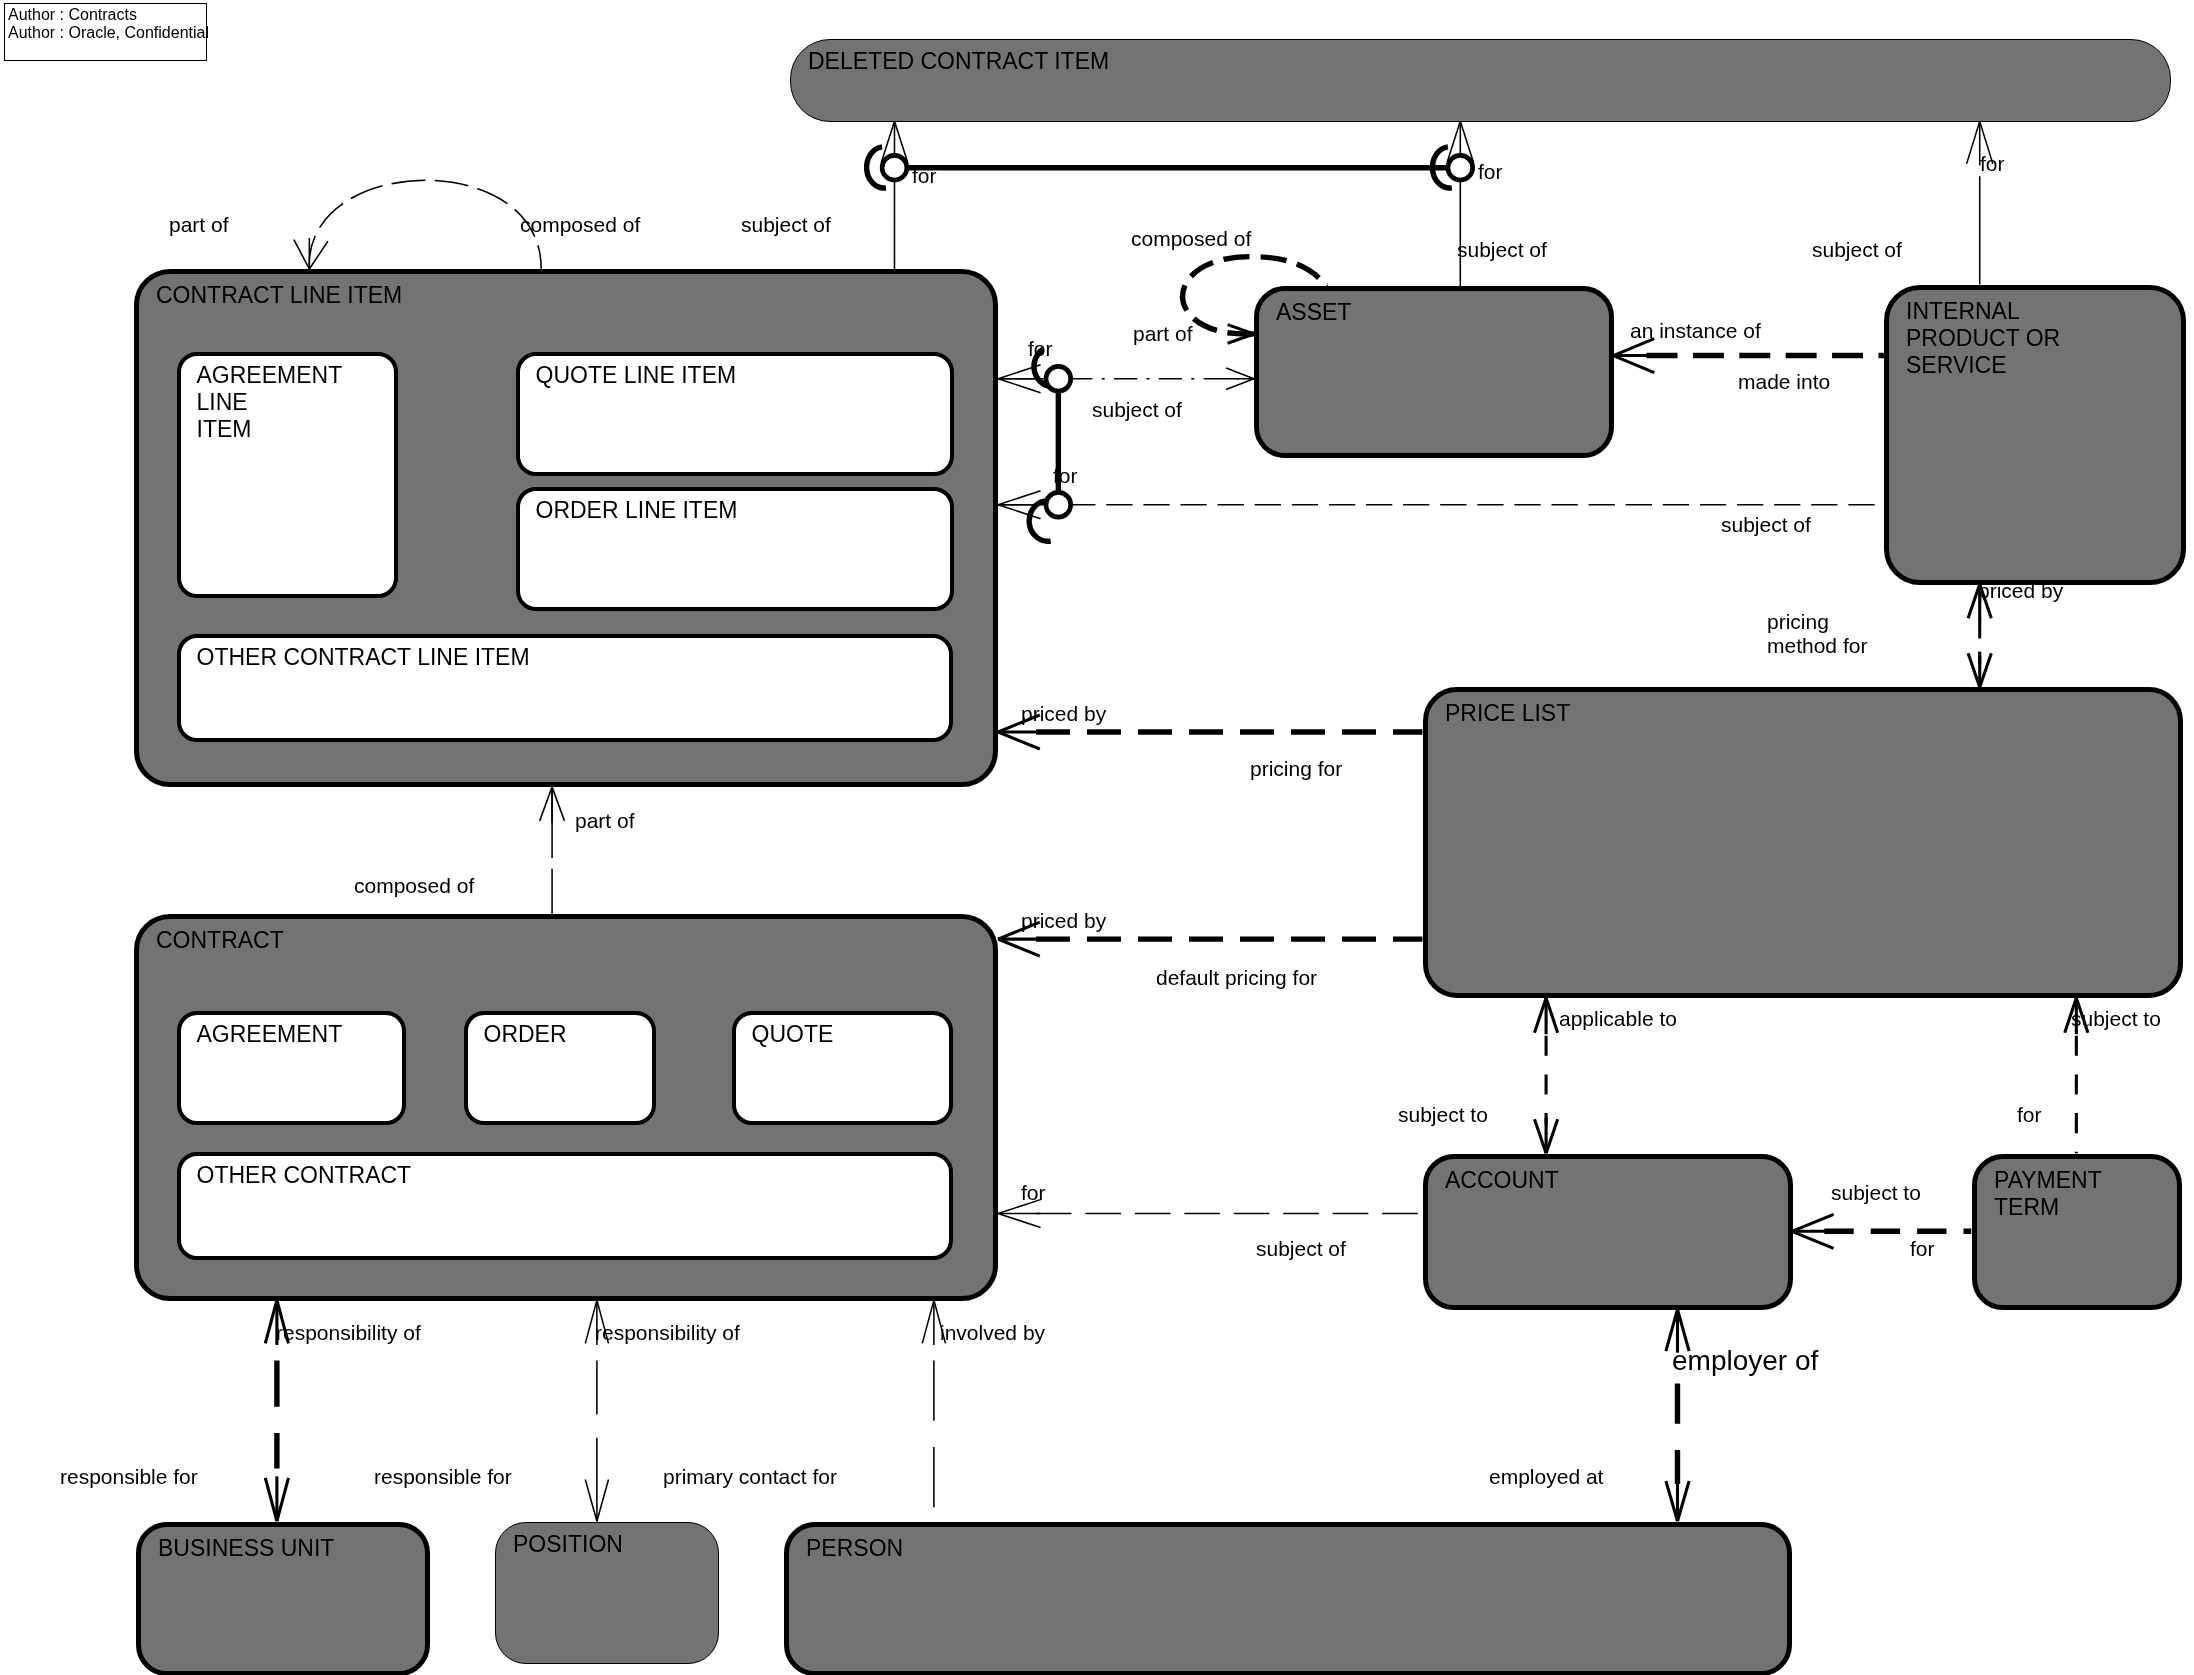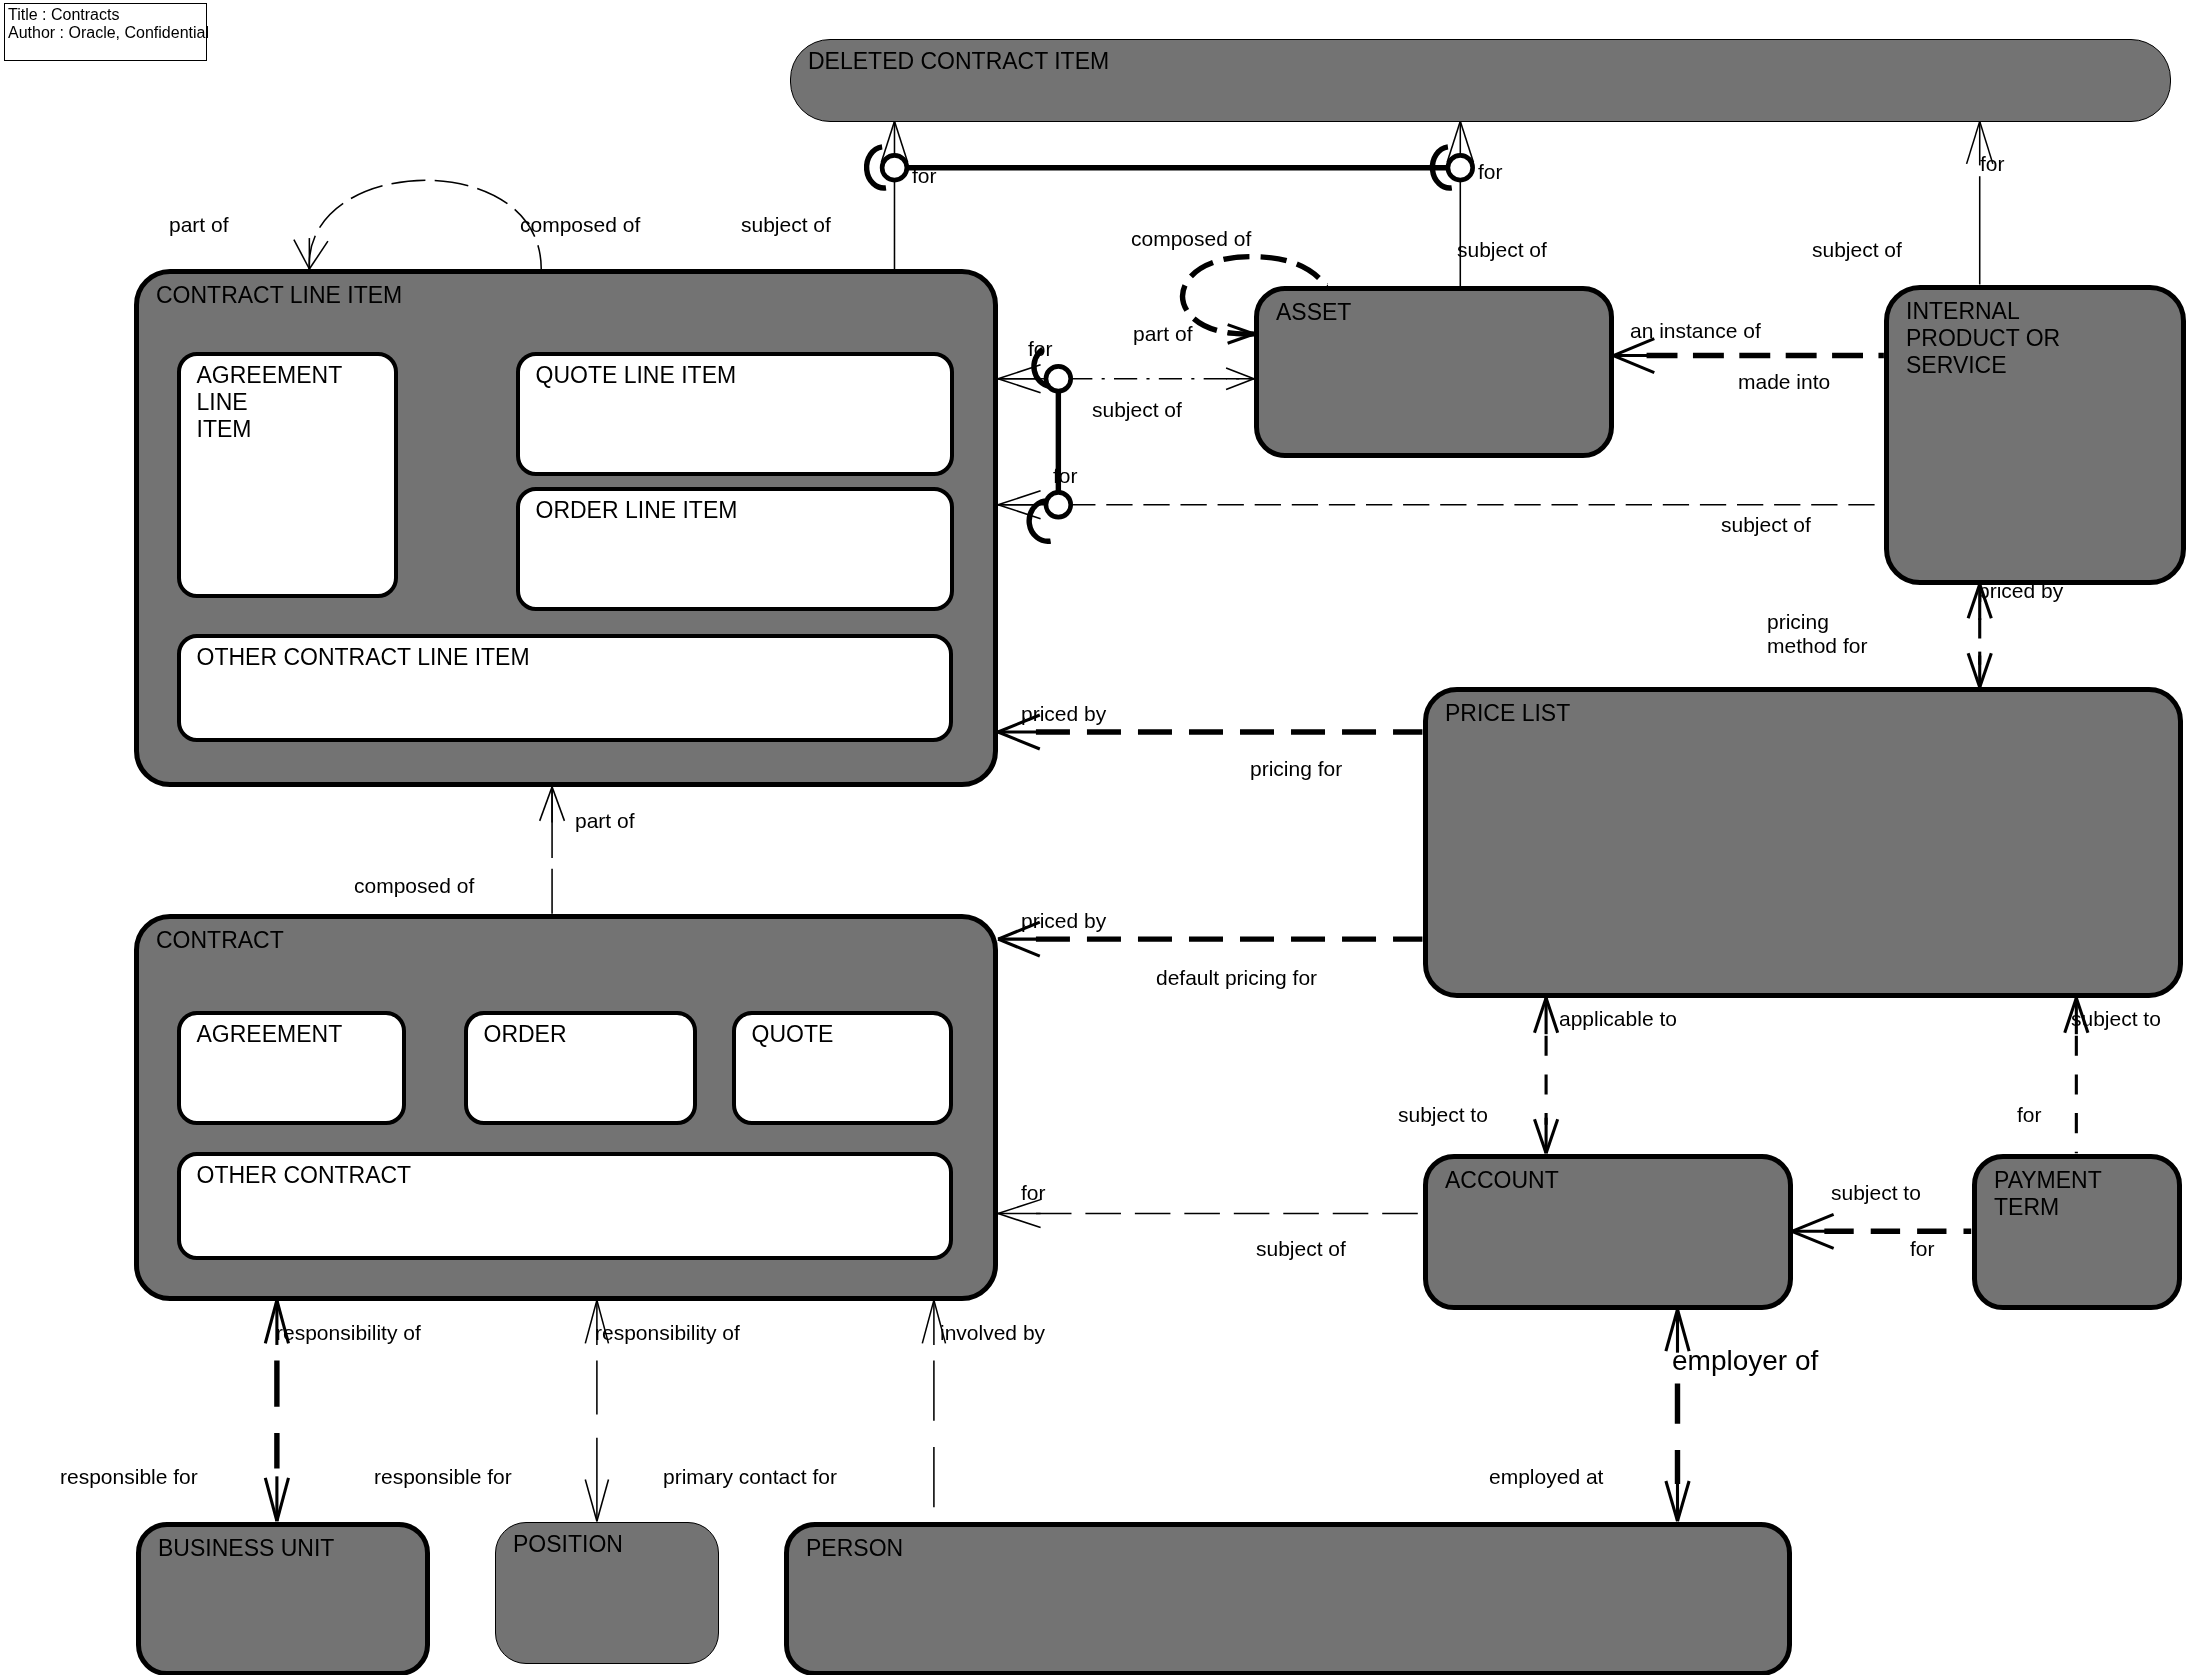--- a/index.html
+++ b/index.html
@@ -269,21 +269,21 @@
       <g stroke-width="2">
         <path d="M 1208 1682 L 1193 1738"></path>
           <path d="M 1208 1682 L 1208 1740"></path>
           <path d="M 1208 1682 L 1223 1738"></path>
       </g>
 
     </g>
   </svg>
 
   <div id="title-block" style="font-size:16px;">
-    <div>Title : Contracts</div>
+    <div>Author : Contracts</div>
     <div>Author : Oracle, Confidential</div>
   </div>
 
   <div id="entity-container">
       <div class="entity thin" style="left: 790px; top: 39px; width: 1381px; height: 83px; border-radius: 40px;">
         <div class="ename" style="font-size: 23px;">DELETED CONTRACT ITEM</div>
       </div>
       <div class="entity bold" style="left: 134px; top: 269px; width: 864px; height: 518px; border-radius: 36px;">
         <div class="ename" style="font-size: 23px;">CONTRACT LINE ITEM</div>
       </div>
@@ -328,21 +328,21 @@
       </div>
       <div class="sub" style="left: 516px; top: 487px; width: 438px; height: 124px;">
         <div class="ename" style="font-size: 23px;">ORDER LINE ITEM</div>
       </div>
       <div class="sub" style="left: 177px; top: 634px; width: 776px; height: 108px;">
         <div class="ename" style="font-size: 23px;">OTHER CONTRACT LINE ITEM</div>
       </div>
       <div class="sub" style="left: 177px; top: 1011px; width: 229px; height: 114px;">
         <div class="ename" style="font-size: 23px;">AGREEMENT</div>
       </div>
-      <div class="sub" style="left: 464px; top: 1011px; width: 233px; height: 114px;">
+      <div class="sub" style="left: 464px; top: 1011px; width: 192px; height: 114px;">
         <div class="ename" style="font-size: 23px;">ORDER</div>
       </div>
       <div class="sub" style="left: 732px; top: 1011px; width: 221px; height: 114px;">
         <div class="ename" style="font-size: 23px;">QUOTE</div>
       </div>
       <div class="sub" style="left: 177px; top: 1152px; width: 776px; height: 108px;">
         <div class="ename" style="font-size: 23px;">OTHER CONTRACT</div>
       </div>
     </div>
   <div id="label-container">

